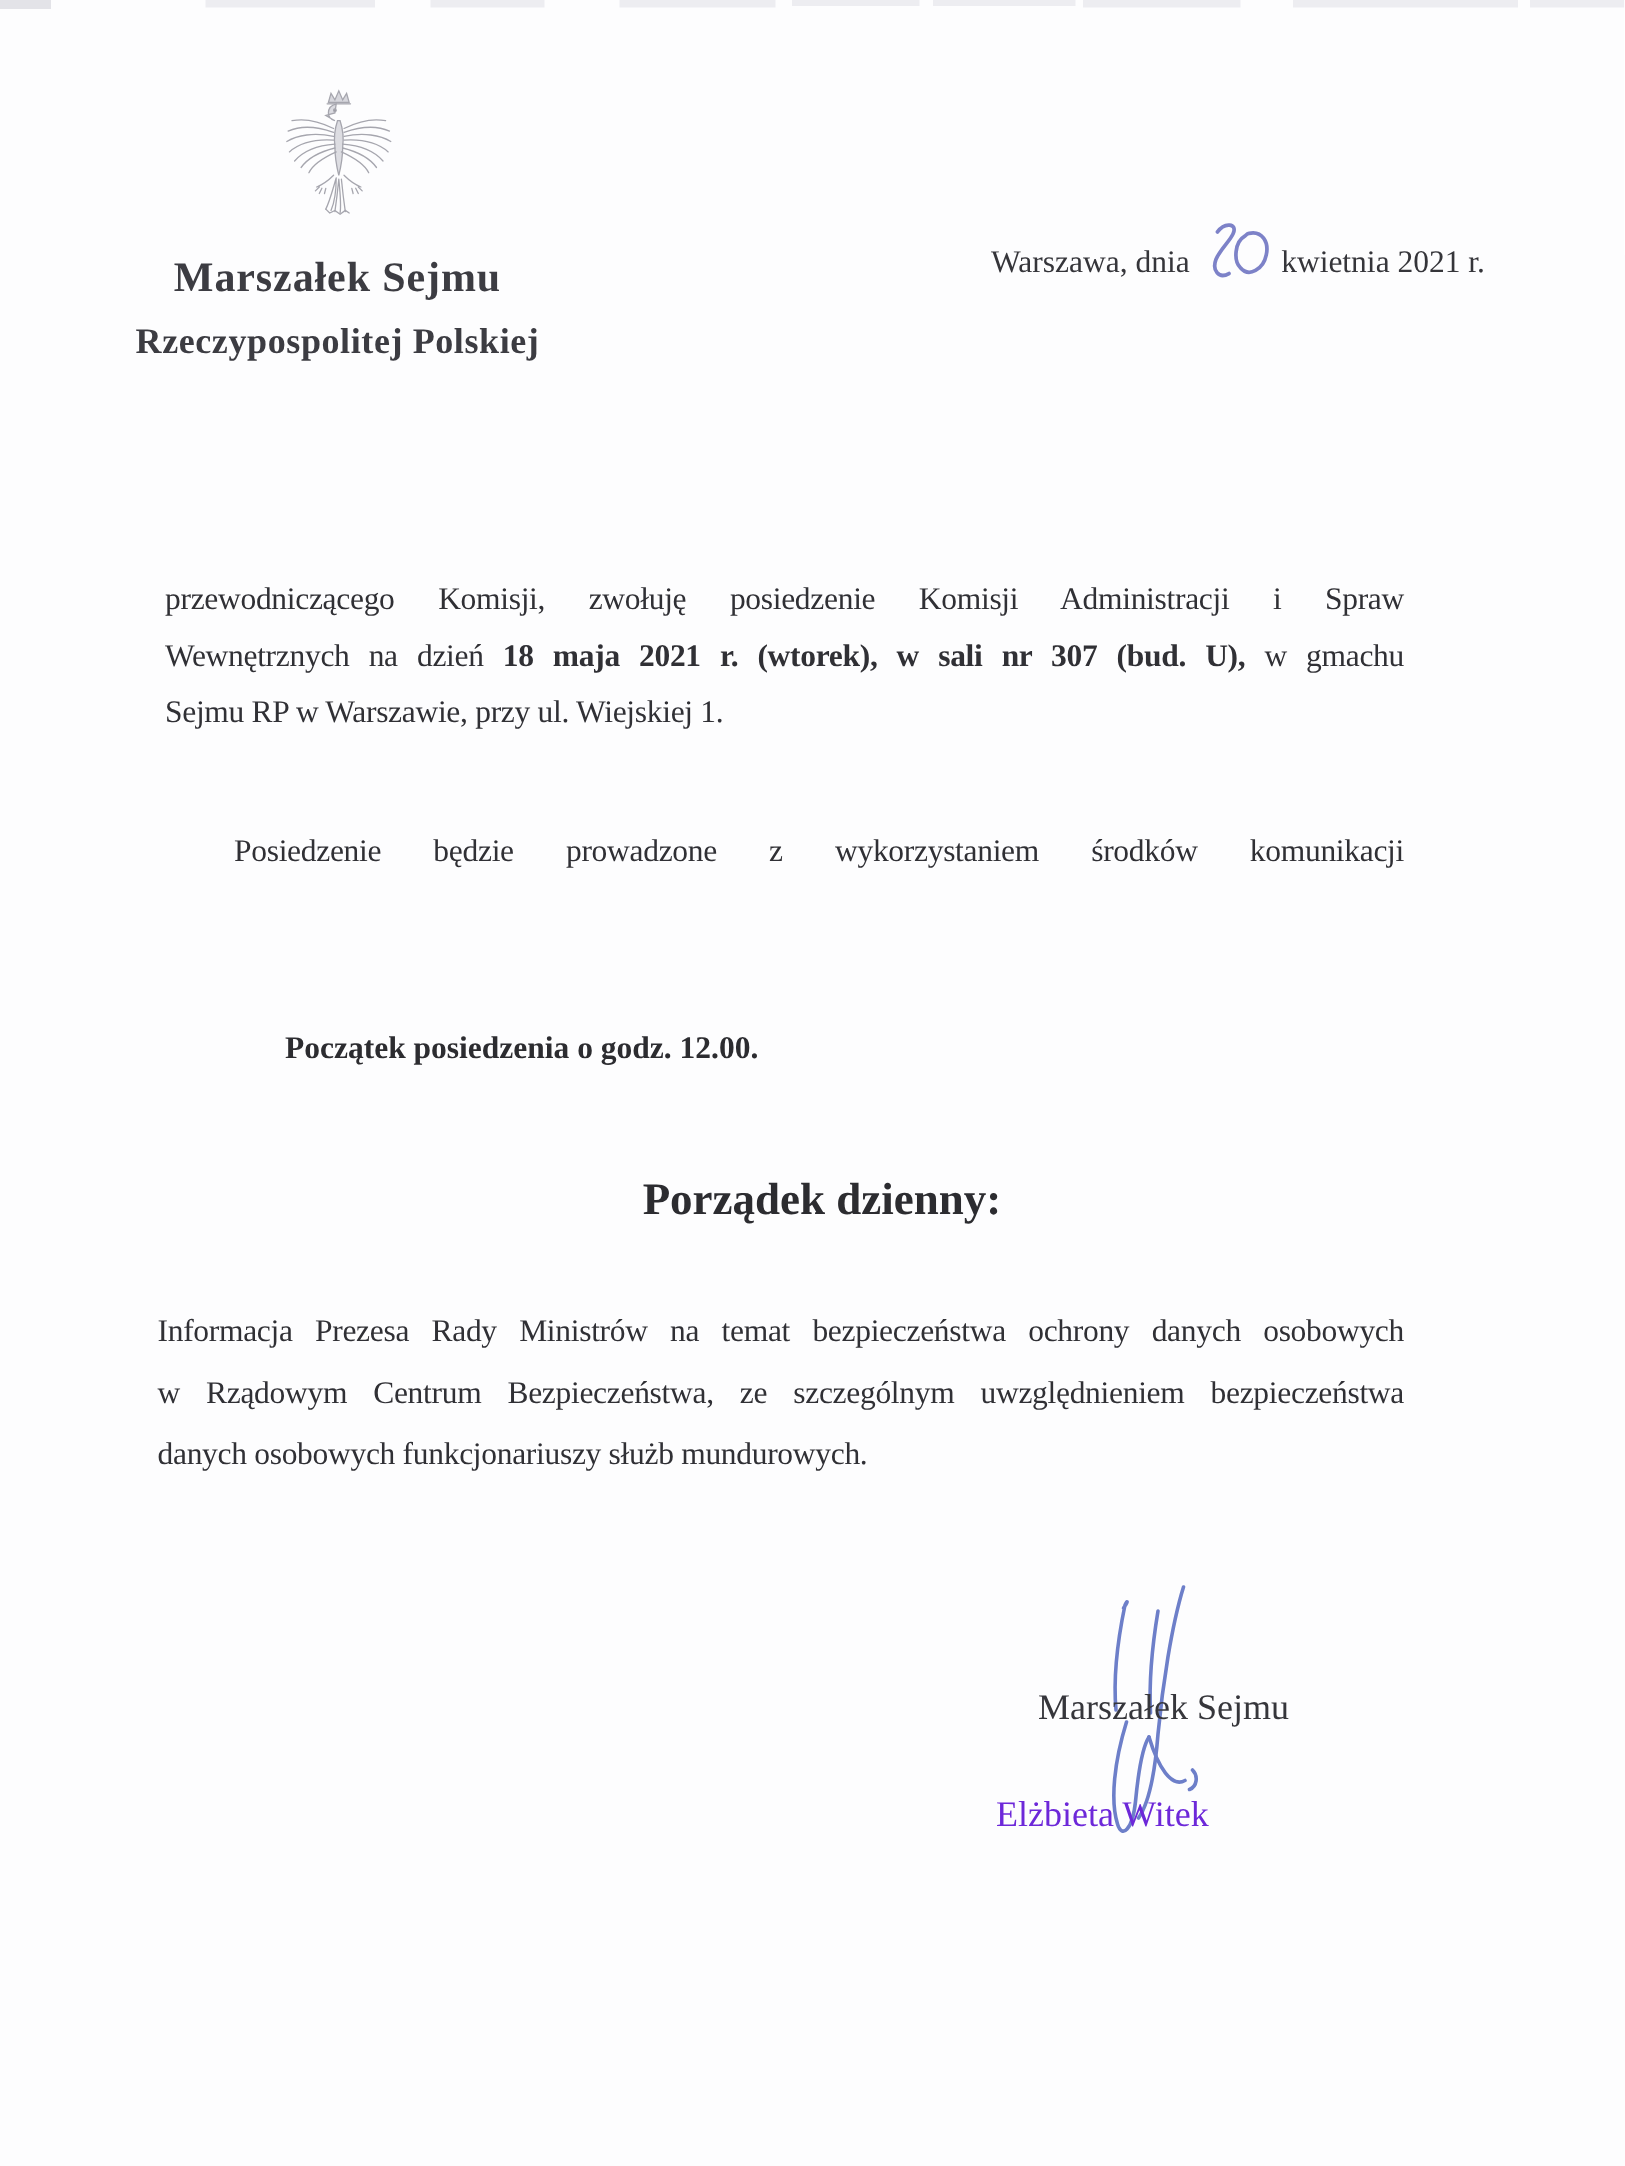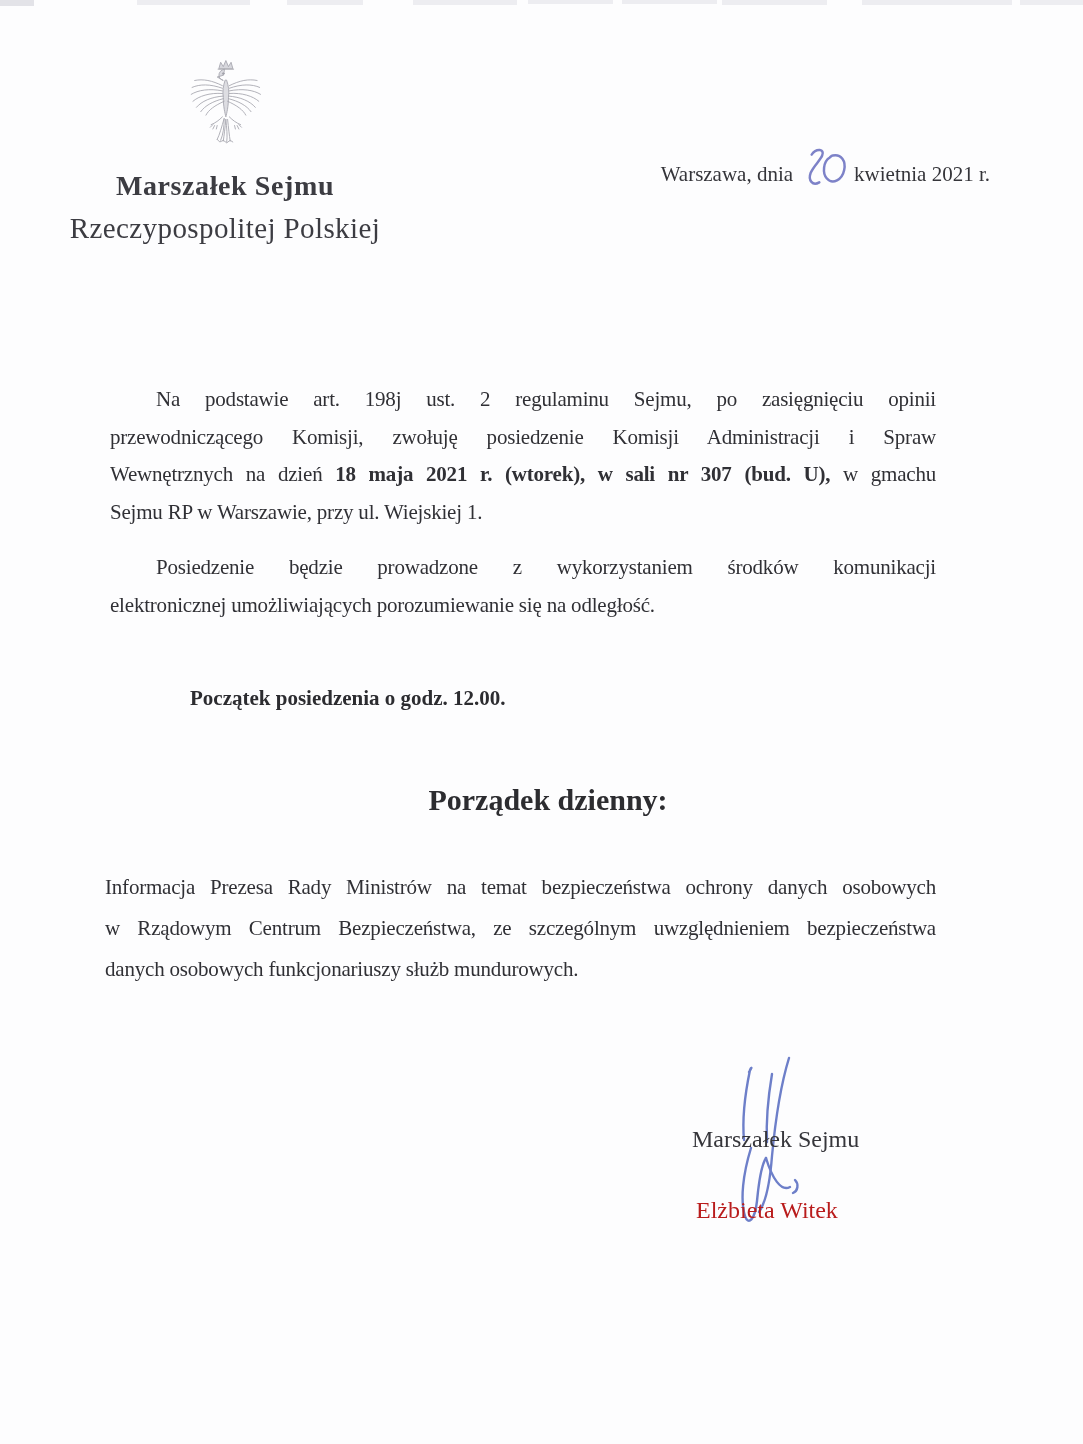--- a/index.html
+++ b/index.html
@@ -8,38 +8,38 @@
     background:#fdfdfe; overflow:hidden;
     font-family:"Liberation Serif", serif;
     color:#303035;
   }
   
   .dash { position:absolute; top:0; background:#ededf1; }
   
   .letterhead { position:absolute; left:28px; top:58px; width:394px; text-align:center; }
   .eagle { width:78px; height:90px; margin:0 auto; }
   .lh1 { margin-top:21px; font-size:28px; line-height:34px; font-weight:bold; letter-spacing:0.6px; color:#3c3c42; }
-  .lh2 { margin-top:8px;  font-size:29px; line-height:34px; font-weight:normal; letter-spacing:0.4px; color:#3c3c42; }
+  .lh2 { margin-top:8px;  font-size:24px; line-height:34px; font-weight:bold; letter-spacing:0.4px; color:#3c3c42; }
   
   .dateline { position:absolute; top:137px; right:93px; font-size:21px; color:#35353a; white-space:nowrap; }
   .dateline .hand { display:inline-block; vertical-align:baseline; transform:translateY(9px); margin:0 0 0 5px; }
   
   .para { position:absolute; font-size:21px; letter-spacing:-0.2px; }
   .para .tline { height:var(--lh); line-height:var(--lh); }
   .para .tline.just { text-align:justify; text-align-last:justify; -moz-text-align-last:justify; }
   .para .tline.ind { text-indent:46px; }
   .b { font-weight:bold; }
   #p1 { left:110px; top:381px; width:826px; --lh:37.5px; }
   #p2 { left:110px; top:549px; width:826px; --lh:37.5px; }
   #p3 { left:105px; top:867px; width:831px; --lh:41px; }
   #meeting-time { position:absolute; left:190px; top:686px; font-size:21px; font-weight:bold; color:#2c2c30; }
   #agenda-heading { position:absolute; left:110px; top:783px; width:876px; text-align:center; font-size:30px; font-weight:bold; color:#2c2c30; }
   
   #sig-role { position:absolute; left:692px; top:1126px; font-size:24px; color:#36363b; }
-  #sig-name { position:absolute; left:696px; top:1197px; font-size:24px; color:#b91c1c; }
+  #sig-name { position:absolute; left:664px; top:1197px; font-size:24px; color:#6d28d9; }
   .sig-mark { position:absolute; left:716px; top:1050px; width:110px; height:190px; }
 </style>
 </head>
 <body>
 
 <div class="page">
 
   <div>
     <div class="dash" style="left:0;width:34px;height:6px;background:#e3e3e8"></div>
     <div class="dash" style="left:137px;width:113px;height:5px"></div>
@@ -91,28 +91,26 @@
       <svg viewBox="0 0 58 46" width="56" height="44" aria-hidden="true">
         <g stroke="#7d82c8" stroke-width="2.6" fill="none" stroke-linecap="round">
           <path d="M14 9 C19 2 28 3 25 10 C23 15 16 21 13 28 C10 36 15 42 22 38"></path>
           <path d="M36 10 C45 8 50 16 48 25 C46 35 36 41 30 34 C25 29 26 16 33 12 C34 11 35 10 36 10"></path>
         </g>
       </svg>
     </span><span>kwietnia 2021 r.</span>
   </div>
 
   <div id="p1" class="para">
-      <div class="tline just ind"><span>Na podstawie art. 198j ust. 2 regulaminu Sejmu, po zasięgnięciu opinii</span></div>
       <div class="tline just"><span>przewodniczącego Komisji, zwołuję posiedzenie Komisji Administracji i Spraw</span></div>
       <div class="tline just"><span>Wewnętrznych na dzień </span><span class="b">18 maja 2021 r. (wtorek), w sali nr 307 (bud. U),</span><span> w gmachu</span></div>
       <div class="tline"><span>Sejmu RP w Warszawie, przy ul. Wiejskiej 1.</span></div>
     </div>
   <div id="p2" class="para">
       <div class="tline just ind"><span>Posiedzenie będzie prowadzone z wykorzystaniem środków komunikacji</span></div>
-      <div class="tline"><span>elektronicznej umożliwiających porozumiewanie się na odległość.</span></div>
     </div>
 
   <div id="meeting-time">Początek posiedzenia o godz. 12.00.</div>
   <div id="agenda-heading">Porządek dzienny:</div>
 
   <div id="p3" class="para">
       <div class="tline just"><span>Informacja Prezesa Rady Ministrów na temat bezpieczeństwa ochrony danych osobowych</span></div>
       <div class="tline just"><span>w Rządowym Centrum Bezpieczeństwa, ze szczególnym uwzględnieniem bezpieczeństwa</span></div>
       <div class="tline"><span>danych osobowych funkcjonariuszy służb mundurowych.</span></div>
     </div>

